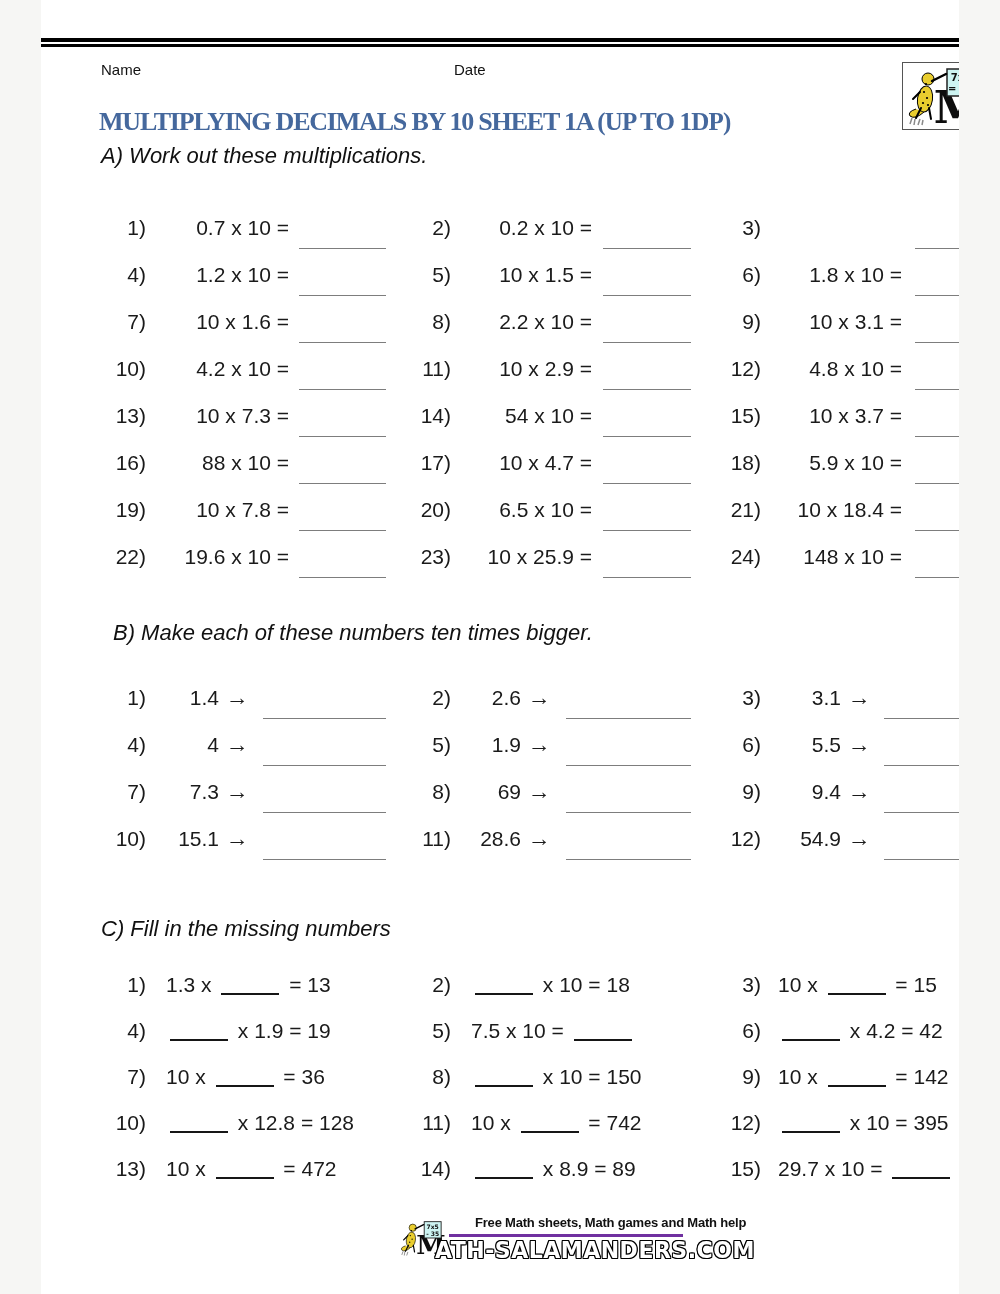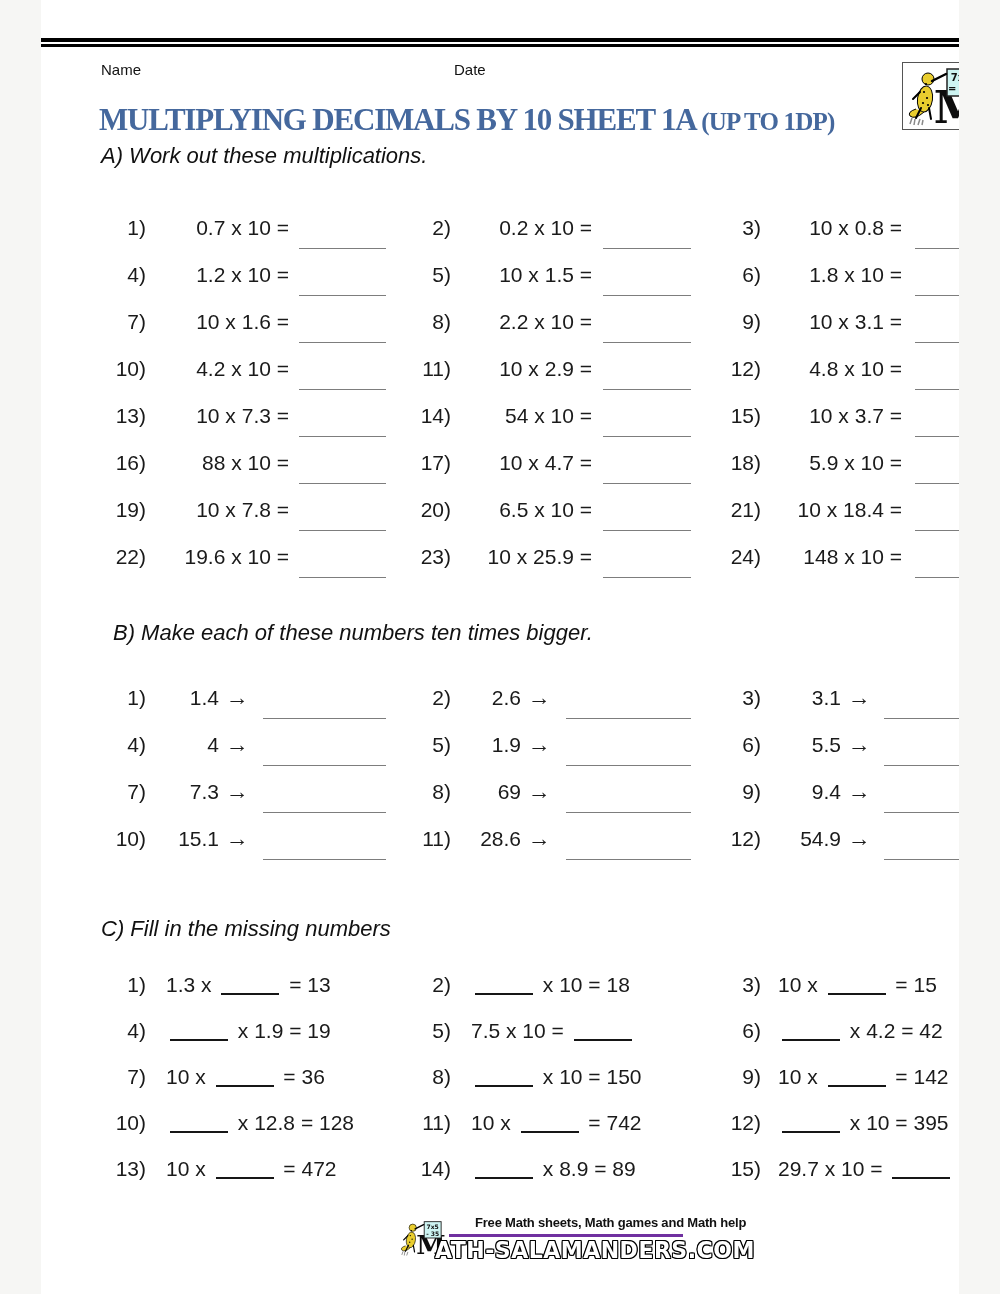--- a/index.html
+++ b/index.html
@@ -14,21 +14,21 @@
   }
   .meta-label{position:absolute;top:61px;font-size:15px;color:#111;}
   .name-label{left:60px;}
   .date-label{left:413px;}
   .logo-box{position:absolute;left:861px;top:62px;}
   .page-title{
     position:absolute;left:58px;top:101px;margin:0;
     font-family:"Liberation Serif",serif;font-weight:600;
     color:#45689D;white-space:nowrap;
   }
-  .page-title .main{font-size:31px;letter-spacing:-1.2px;}
+  .page-title .main{font-size:26px;letter-spacing:-1.2px;}
   .page-title .suffix{font-size:25px;letter-spacing:-0.8px;}
   .instruction{
     position:absolute;left:60px;margin:0;font-size:22px;font-style:italic;
     font-weight:normal;color:#111;white-space:nowrap;
   }
   #instr-a{top:143px;}
   #instr-b{top:620px;margin-left:12px;}
   #instr-c{top:916px;}
   .grid{position:absolute;left:0;width:1000px;display:grid;
         grid-template-columns:350px 310px 340px;}
@@ -115,21 +115,20 @@
         <span class="expr">0.7 x 10 =</span>
         <div class="ans"></div>
       </div>
       <div class="pcell a c1">
         <span class="num">2)</span>
         <span class="expr">0.2 x 10 =</span>
         <div class="ans"></div>
       </div>
       <div class="pcell a c2">
         <span class="num">3)</span>
-        <span class="expr">10 x 0.8 =</span>
         <div class="ans"></div>
       </div>
       <div class="pcell a c0">
         <span class="num">4)</span>
         <span class="expr">1.2 x 10 =</span>
         <div class="ans"></div>
       </div>
       <div class="pcell a c1">
         <span class="num">5)</span>
         <span class="expr">10 x 1.5 =</span>

